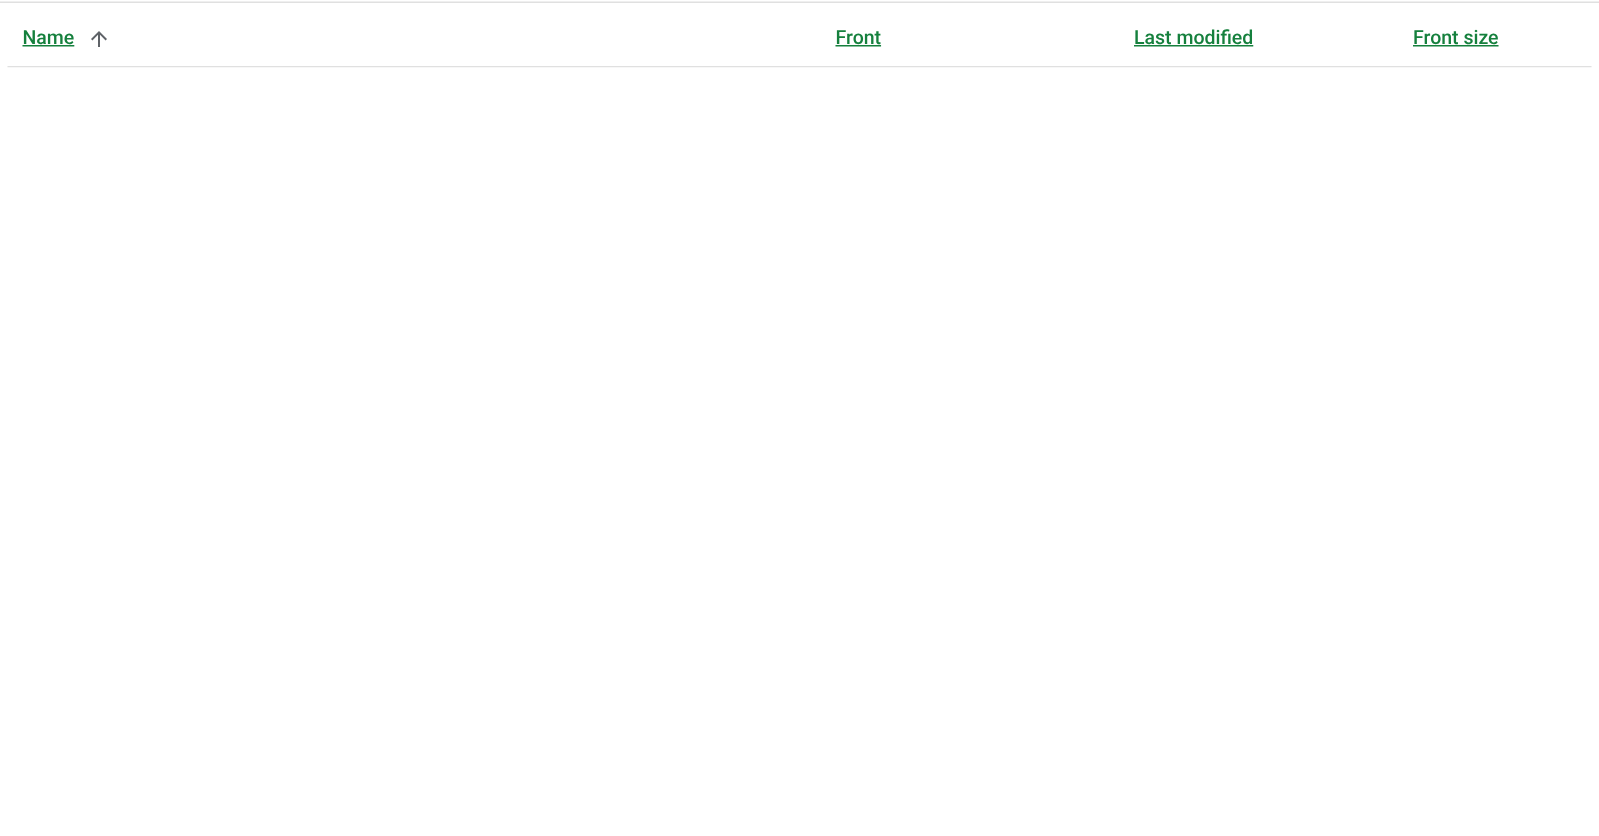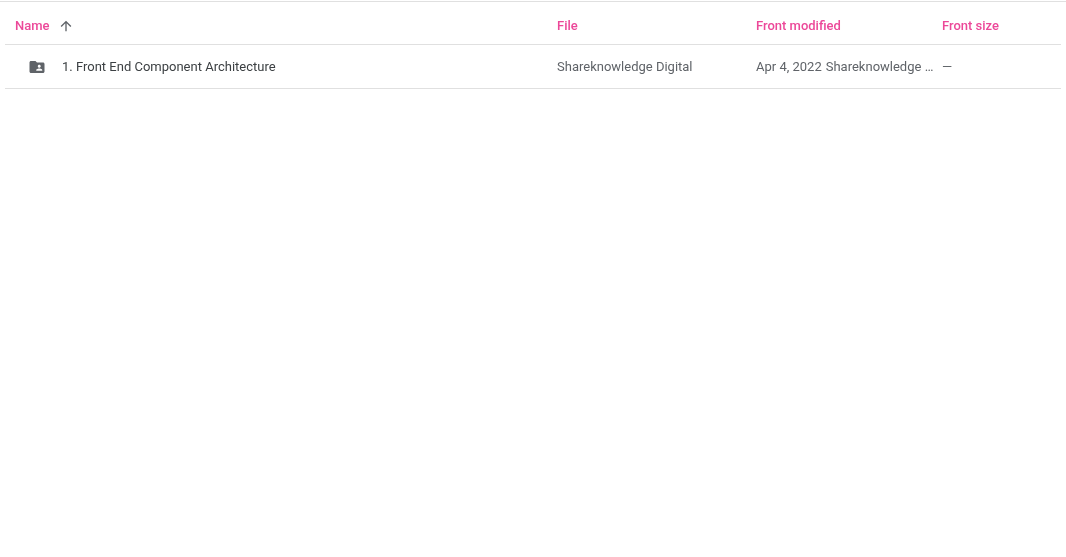--- a/index.html
+++ b/index.html
@@ -53,21 +53,22 @@
       flex: 0 0 186px;
     }
     
     .col-size {
       flex: 1;
     }
     
     .header-text {
       font-size: 13px;
       font-weight: 500;
-      color: #ec4899;
+      color: #15803d;
+      text-decoration: underline;
     }
     
     .sort-arrow {
       display: inline-flex;
       align-items: center;
       justify-content: center;
       color: #5f6368;
     }
     
     .data-row {
@@ -137,40 +138,24 @@
   <div class="header-row">
     <div class="col-name">
       <span class="header-text">Name</span>
       <span class="sort-arrow">
         <svg width="16" height="16" viewBox="0 0 24 24" fill="currentColor">
           <path d="M4 12l1.41 1.41L11 7.83V20h2V7.83l5.58 5.59L20 12l-8-8-8 8z"></path>
         </svg>
       </span>
     </div>
     <div class="col-owner">
-      <span class="header-text">File</span>
+      <span class="header-text">Front</span>
     </div>
     <div class="col-modified">
-      <span class="header-text">Front modified</span>
+      <span class="header-text">Last modified</span>
     </div>
     <div class="col-size">
       <span class="header-text">Front size</span>
     </div>
   </div>
 
-  <div class="data-row">
-    <div class="name-cell">
-      <span class="folder-icon">
-        <svg width="18" height="18" viewBox="0 0 24 24" fill="currentColor">
-          <path d="M20 6h-8l-2-2H4c-1.1 0-1.99.9-1.99 2L2 18c0 1.1.9 2 2 2h16c1.1 0 2-.9 2-2V8c0-1.1-.9-2-2-2zm-5 3c1.1 0 2 .9 2 2s-.9 2-2 2-2-.9-2-2 .9-2 2-2zm4 8h-8v-1c0-1.33 2.67-2 4-2s4 .67 4 2v1z"></path>
-        </svg>
-      </span>
-      <span class="item-name">1. Front End Component Architecture</span>
-    </div>
-    <div class="owner-cell">Shareknowledge Digital</div>
-    <div class="modified-cell">
-      <span>Apr 4, 2022</span>
-      <span class="modified-by">Shareknowledge D…</span>
-    </div>
-    <div class="size-cell">—</div>
-  </div>
 
 </div>
 
 </body></html>

